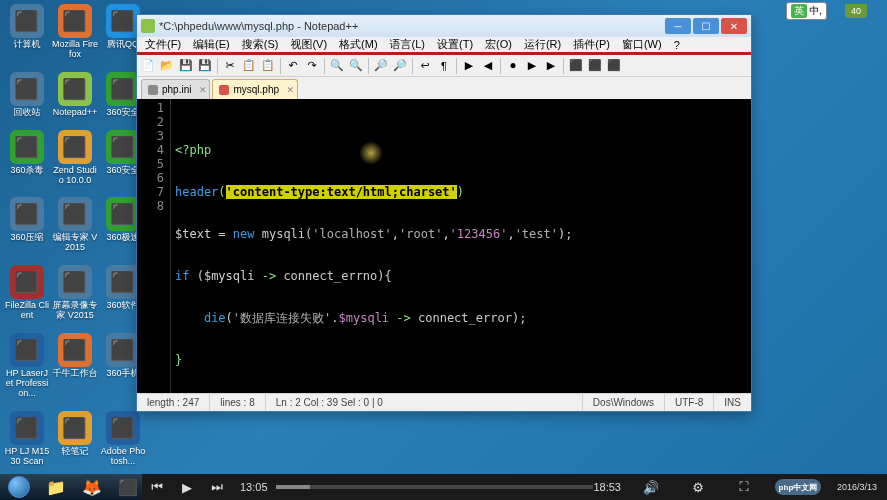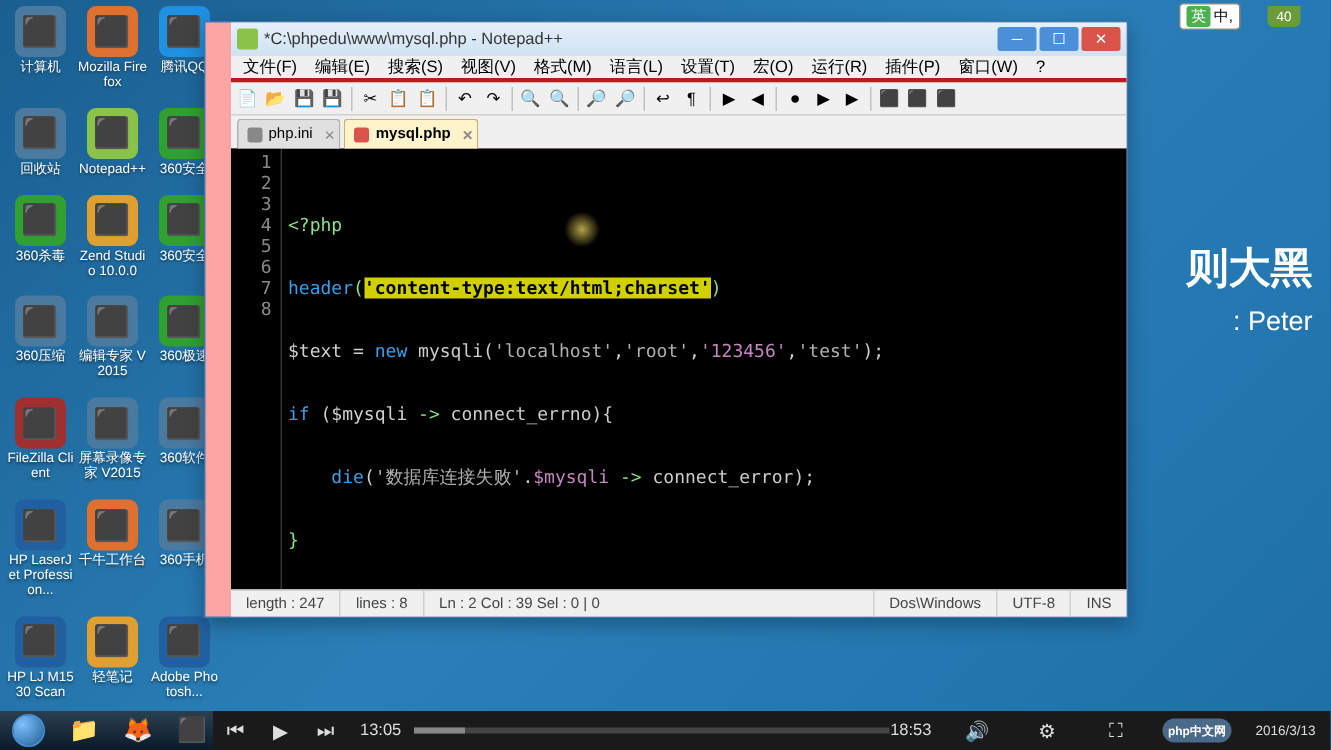--- a/index.html
+++ b/index.html
@@ -8,40 +8,40 @@
 
 .desktop { position: absolute; inset: 0; background: linear-gradient(135deg, #1a5f90 0%, #2a7fb8 50%, #1e6fa8 100%); }
 .bg-text { position: absolute; right: 12px; top: 160px; color: white; font-size: 28px; font-weight: 700; text-align: right; }
 .bg-text .sub { font-size: 18px; font-weight: 400; margin-top: 6px; }
 
 .desktop-icons { position: absolute; left: 4px; top: 4px; display: grid; grid-template-columns: repeat(3, 46px); gap: 12px 2px; color: white; font-size: 9px; text-align: center; }
 .desktop-icon .iconbox { width: 34px; height: 34px; margin: 0 auto 2px; border-radius: 6px; display: flex; align-items: center; justify-content: center; font-size: 20px; }
 .desktop-icon .label { line-height: 1.1; word-break: break-all; text-shadow: 0 1px 2px rgba(0,0,0,.6); }
 
 
-.npp { position: absolute; left: 136px; top: 14px; width: 616px; height: 398px; background: #fca5a5; border: 1px solid #3a78b0; box-shadow: 0 4px 12px rgba(0,0,0,.3); display: flex; flex-direction: column; padding-left: 17px; }
+.npp { position: absolute; left: 136px; top: 14px; width: 616px; height: 398px; background: #701a75; border: 1px solid #3a78b0; box-shadow: 0 4px 12px rgba(0,0,0,.3); display: flex; flex-direction: column; }
 .titlebar { height: 22px; background: linear-gradient(#e6f0fa, #cfe2f3); display: flex; align-items: center; padding: 0 4px; font-size: 11px; }
 .titlebar .icon { width: 14px; height: 14px; background: #8bc34a; border-radius: 2px; margin-right: 4px; }
 .titlebar .title { flex: 1; color: #333; }
 .winbtns { display: flex; gap: 2px; }
 .winbtn { width: 26px; height: 16px; display: flex; align-items: center; justify-content: center; font-size: 10px; color: white; border-radius: 2px; cursor: pointer; }
 .winbtn.min { background: #4a90d9; }
 .winbtn.max { background: #4a90d9; }
 .winbtn.close { background: #d9534a; }
 
 .menubar { height: 18px; display: flex; align-items: center; padding: 0 2px; font-size: 11px; background: #f0f0f0; border-bottom: 3px solid #b91c1c; }
 .menubar span { padding: 0 6px; cursor: pointer; }
 
 .toolbar { height: 22px; display: flex; align-items: center; padding: 0 2px; gap: 1px; background: #f0f0f0; border-bottom: 1px solid #d0d0d0; }
 .tbtn { width: 18px; height: 18px; border: 1px solid transparent; display: flex; align-items: center; justify-content: center; font-size: 11px; cursor: pointer; border-radius: 2px; }
 .tsep { width: 1px; height: 16px; background: #c0c0c0; margin: 0 2px; }
 
 .tabbar { height: 22px; display: flex; align-items: flex-end; padding: 0 4px; background: #f0f0f0; gap: 2px; }
 .tab { height: 20px; padding: 0 18px 0 6px; font-size: 10px; display: flex; align-items: center; background: #e0e0e0; border: 1px solid #b0b0b0; border-bottom: none; border-radius: 3px 3px 0 0; position: relative; cursor: pointer; }
-.tab.active { background: #fff3cc; border-color: #d0b060; font-weight: bold; }
+.tab.active { background: #fff3cc; border-color: #d0b060; }
 .tab .tabicon { width: 10px; height: 10px; background: #d9534a; border-radius: 2px; margin-right: 4px; }
 .tab.inactive .tabicon { background: #888; }
 .tab .tabclose { position: absolute; right: 3px; font-size: 9px; color: #888; }
 
 .editor { flex: 1; display: flex; background: #000; font-family: Consolas, monospace; font-size: 12px; line-height: 14px; overflow: hidden; }
 .gutter { width: 34px; background: #000; color: #888; text-align: right; padding: 2px 6px 0 0; border-right: 1px solid #333; }
 .gutter .ln { height: 14px; }
 .code { flex: 1; padding: 2px 4px 0; color: #ccc; position: relative; white-space: pre; }
 .code .line { height: 14px; }
 
@@ -76,24 +76,20 @@
 
 
 .ime { position: absolute; right: 60px; top: 2px; display: flex; align-items: center; gap: 2px; background: #fff; border: 1px solid #888; border-radius: 3px; padding: 1px 4px; font-size: 10px; }
 .ime .cn { background: #4caf50; color: white; padding: 0 3px; border-radius: 2px; }
 .badge40 { position: absolute; right: 20px; top: 4px; background: #6a9a3a; color: white; font-size: 9px; padding: 2px 6px; border-radius: 0 0 4px 4px; }
 </style>
 </head>
 <body>
 
 <div class="desktop">
-  <div class="bg-text">
-    <div>则大黑</div>
-    <div class="sub">: Peter</div>
-  </div>
   <div class="desktop-icons" id="desktop-icons">
       <div class="desktop-icon">
         <div class="iconbox" style="background:#4a7aa0">⬛</div>
         <div class="label">计算机</div>
       </div>
       <div class="desktop-icon">
         <div class="iconbox" style="background:#e07030">⬛</div>
         <div class="label">Mozilla Firefox</div>
       </div>
       <div class="desktop-icon">

